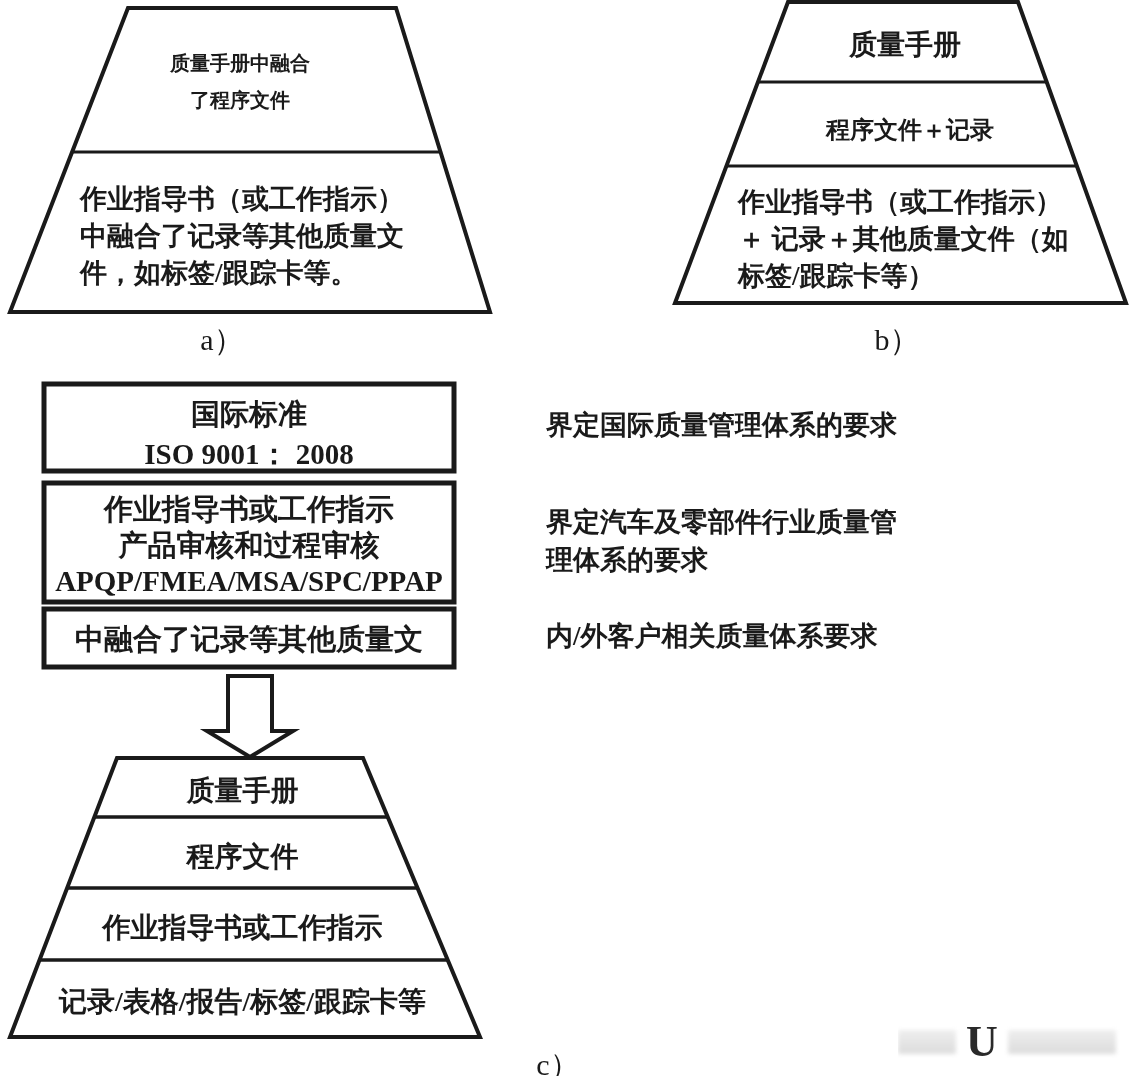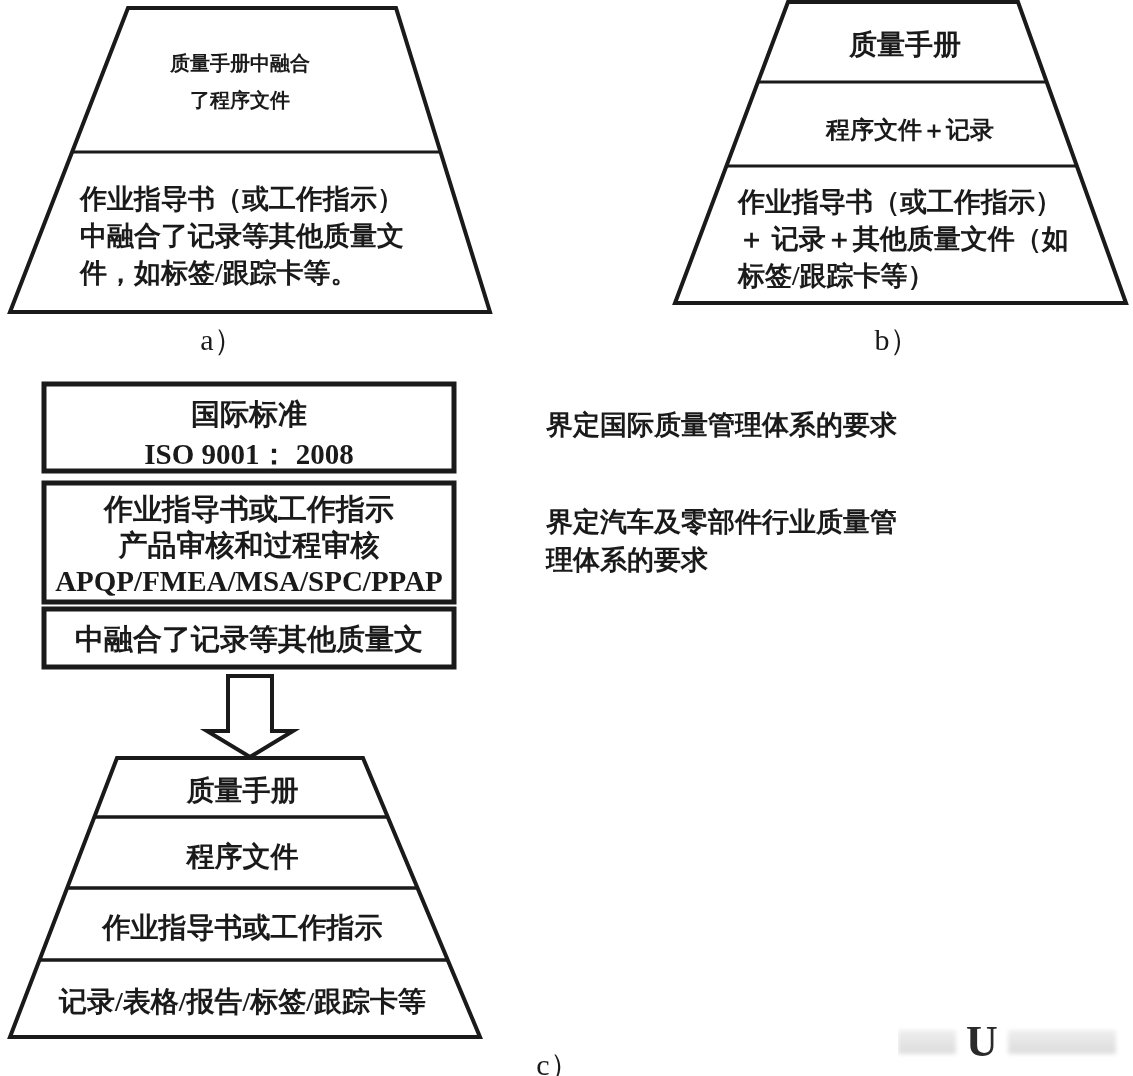--- a/index.html
+++ b/index.html
@@ -122,20 +122,21 @@
 
   <div class="t ctr r1">国际标准
 ISO 9001： 2008</div>
   <div class="t ctr r2">作业指导书或工作指示
 产品审核和过程审核
 APQP/FMEA/MSA/SPC/PPAP</div>
   <div class="t ctr r3">中融合了记录等其他质量文</div>
   <div class="t d2">界定汽车及零部件行业质量管
 理体系的要求</div>
   <div class="t d1">界定国际质量管理体系的要求</div>
+  <div class="t d3">内/外客户相关质量体系要求</div>
 
   <div class="t ctr c-l1">质量手册</div>
   <div class="t ctr c-l2">程序文件</div>
   <div class="t ctr c-l3">作业指导书或工作指示</div>
   <div class="t ctr c-l4">记录/表格/报告/标签/跟踪卡等</div>
   <div class="lbl lab-c">c）</div>
 
   <div class="watermark">
     <span class="wm-smudge wm-s1"></span>
     <span class="wm-letter">U</span>

